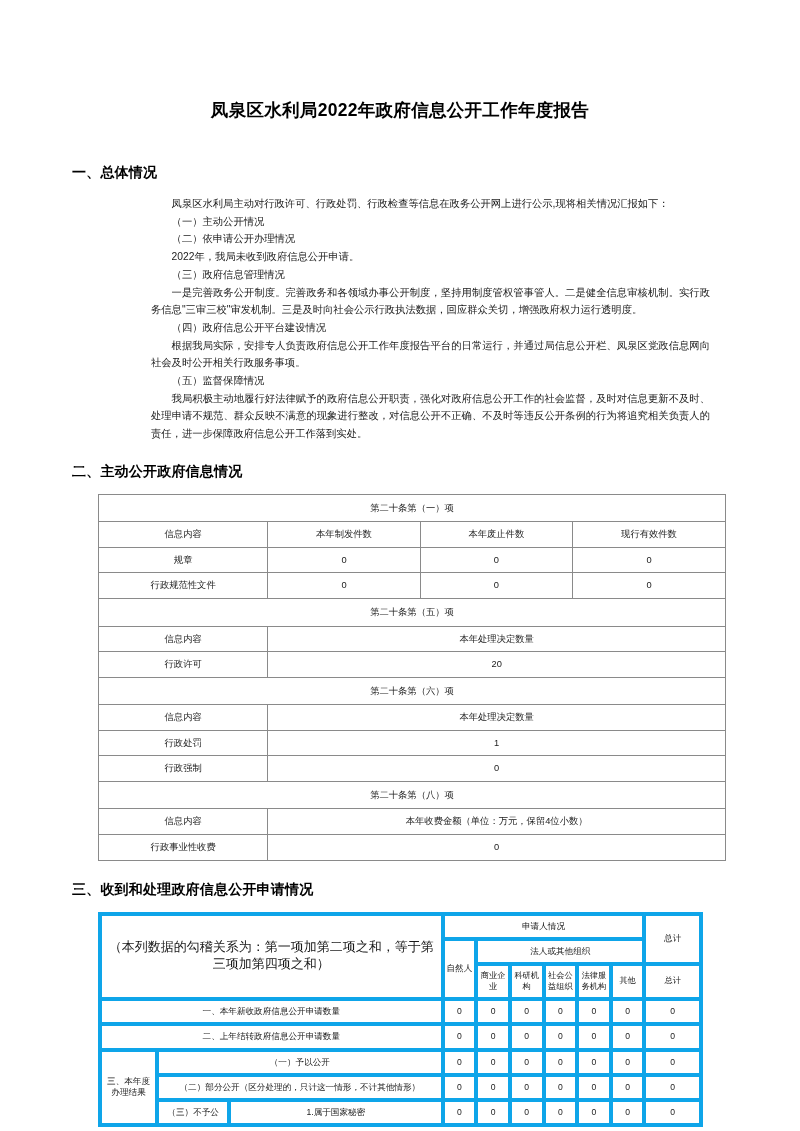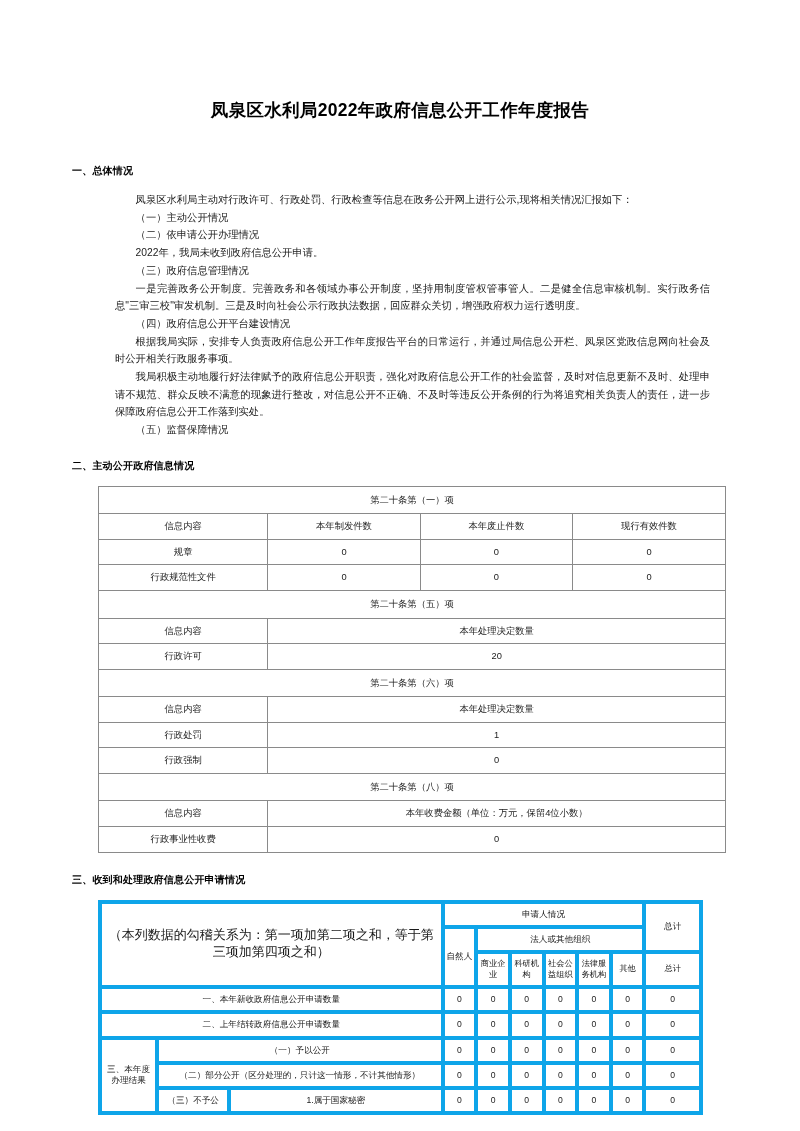--- a/index.html
+++ b/index.html
@@ -24,34 +24,35 @@
   .doc-title {
     text-align: center;
     font-size: 17.5px;
     font-weight: bold;
     letter-spacing: 0.3px;
     margin: 16px;
     padding-top: 82px;
     color: #000;
   }
   .section-heading {
-    font-size: 10px;
+    font-size: 14px;
     font-weight: bold;
     margin: 0;
     padding-left: 72px;
     color: #000;
     letter-spacing: 0.2px;
   }
   .body-block {
     padding-left: 115px;
     padding-right: 90px;
     font-size: 10.3px;
     line-height: 1.72;
     color: #1a1a1a;
     text-align: justify;
+    margin-left: 36px;
   }
   .para {
     margin: 0;
     text-indent: 2em;
   }
   
   .tbl-wrap {
     padding-left: 98px;
     padding-right: 97px;
   }
@@ -121,22 +122,22 @@
     <div class="spacer-sm"></div>
     <div class="body-block">
       <p class="para">凤泉区水利局主动对行政许可、行政处罚、行政检查等信息在政务公开网上进行公示,现将相关情况汇报如下：</p>
       <p class="para">（一）主动公开情况</p>
       <p class="para">（二）依申请公开办理情况</p>
       <p class="para">2022年，我局未收到政府信息公开申请。</p>
       <p class="para">（三）政府信息管理情况</p>
       <p class="para">一是完善政务公开制度。完善政务和各领域办事公开制度，坚持用制度管权管事管人。二是健全信息审核机制。实行政务信息"三审三校"审发机制。三是及时向社会公示行政执法数据，回应群众关切，增强政府权力运行透明度。</p>
       <p class="para">（四）政府信息公开平台建设情况</p>
       <p class="para">根据我局实际，安排专人负责政府信息公开工作年度报告平台的日常运行，并通过局信息公开栏、凤泉区党政信息网向社会及时公开相关行政服务事项。</p>
+      <p class="para">（五）监督保障情况</p>
       <p class="para">我局积极主动地履行好法律赋予的政府信息公开职责，强化对政府信息公开工作的社会监督，及时对信息更新不及时、处理申请不规范、群众反映不满意的现象进行整改，对信息公开不正确、不及时等违反公开条例的行为将追究相关负责人的责任，进一步保障政府信息公开工作落到实处。</p>
-      <p class="para">（五）监督保障情况</p>
     </div>
   </div>
 
   <div class="spacer-md"></div>
 
   <div>
     <div class="section-heading">二、主动公开政府信息情况</div>
     <div class="spacer-sm"></div>
 
     <div class="tbl-wrap">

